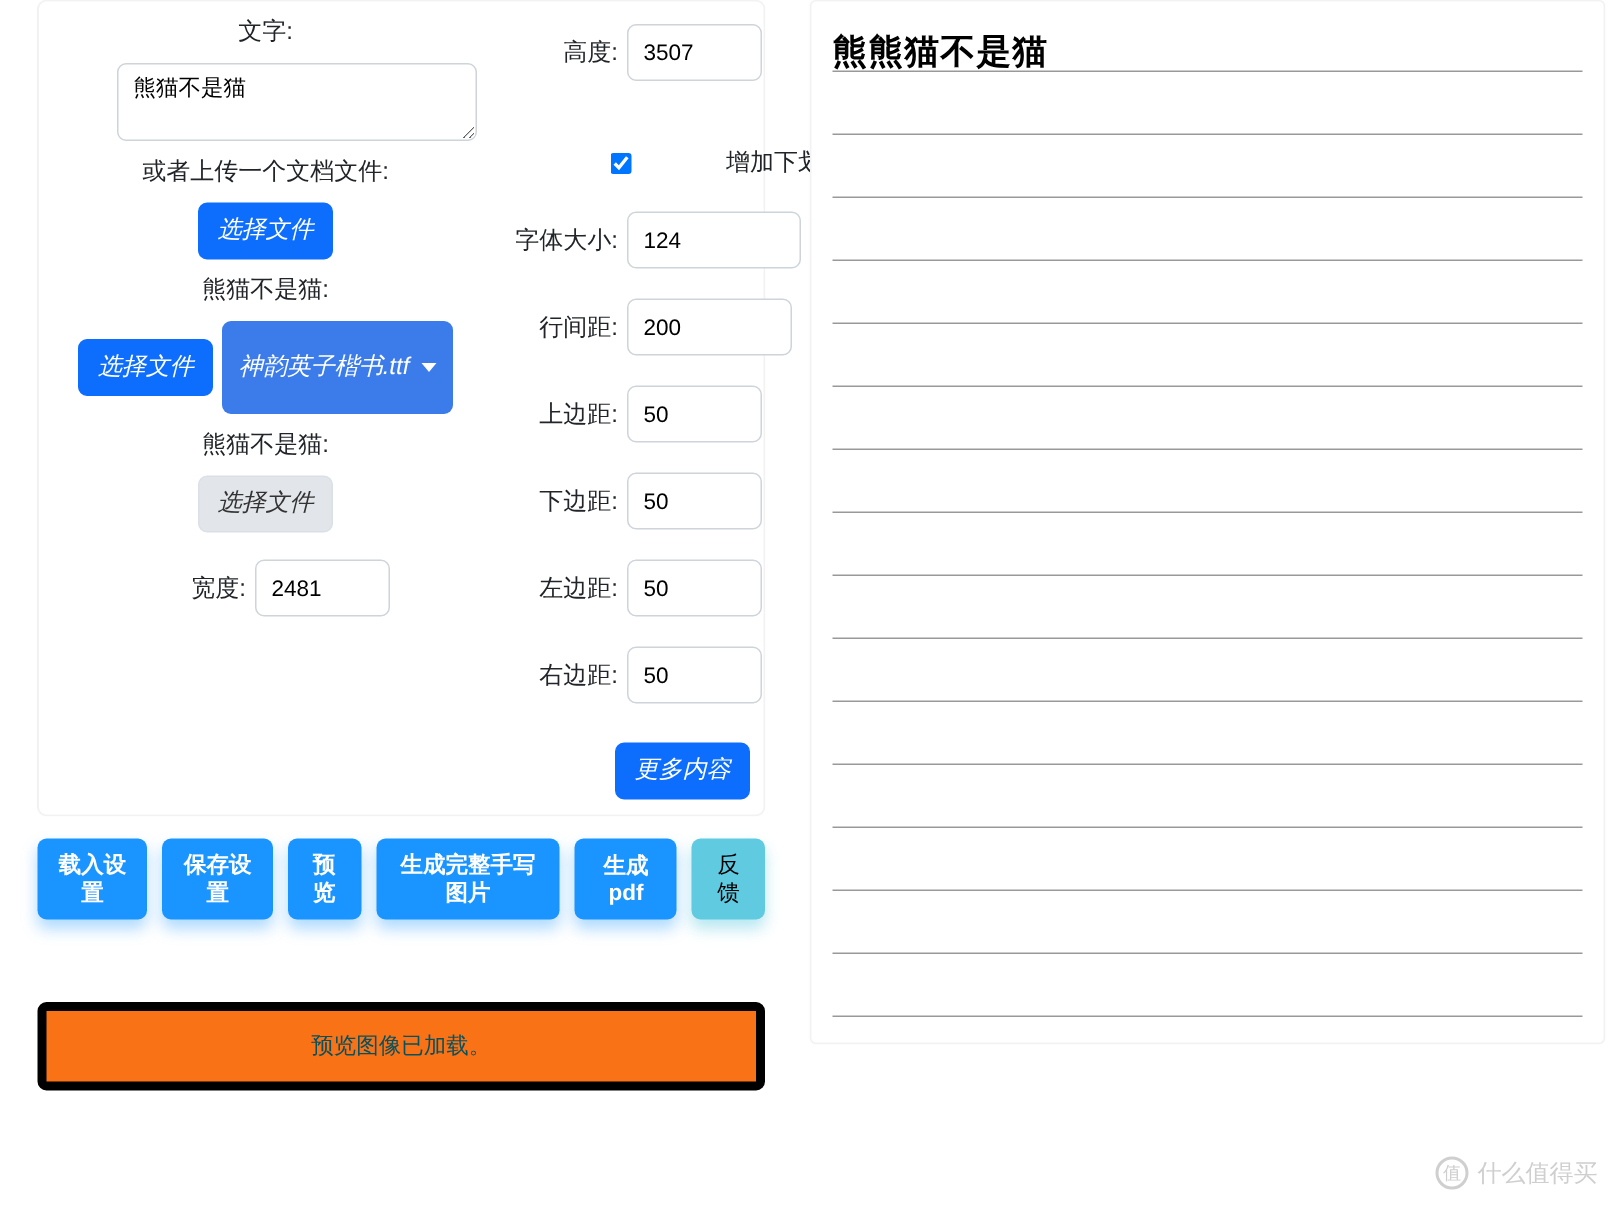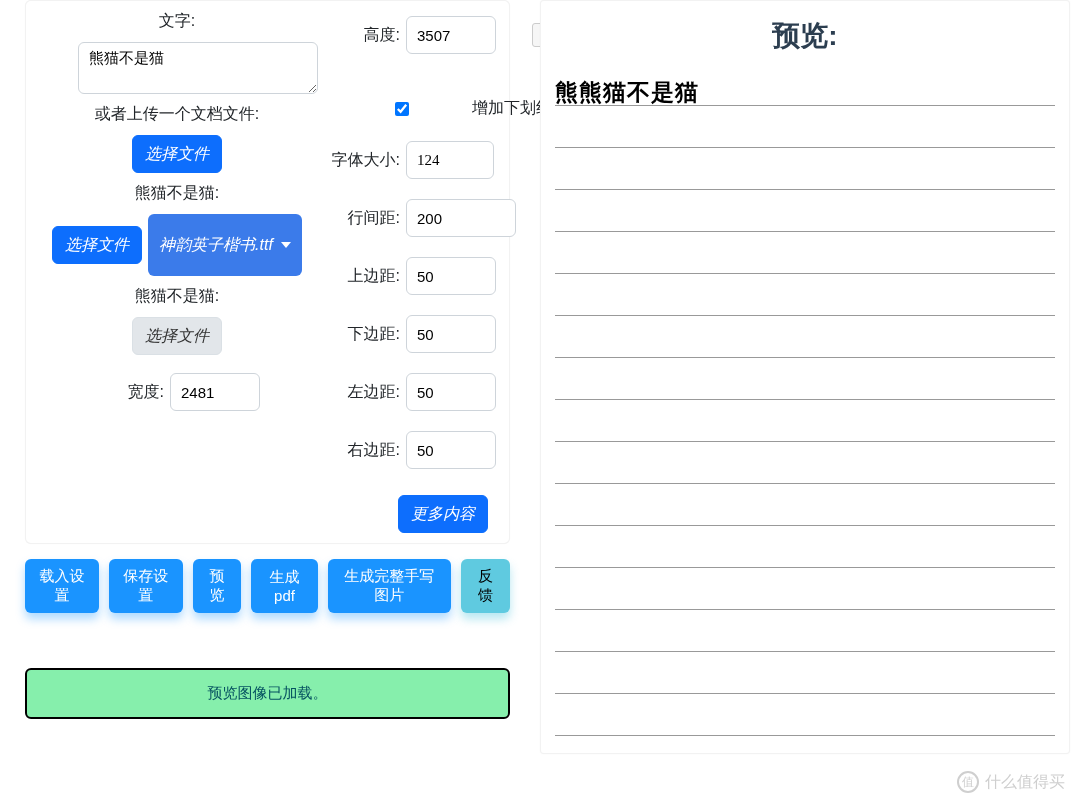--- a/index.html
+++ b/index.html
@@ -29,21 +29,21 @@
   .card {
     background: #fff;
     border-radius: 6px;
     border: 1px solid rgba(0,0,0,0.05);
     box-shadow: 0 0 1px rgba(0,0,0,0.05);
     padding: 10px;
     margin-bottom: 5px;
   }
   .card-row {
     display: flex;
-    gap: 12px;
+    gap: 24px;
   }
   .card-col {
     flex: 1;
     display: flex;
     flex-direction: column;
     align-items: center;
     gap: 10px;
   }
   .label {
     color: #212529;
@@ -148,42 +148,42 @@
   .action-row {
     display: flex;
     gap: 10px;
     justify-content: center;
     margin-top: 15px;
     margin-bottom: 25px;
   }
   .btn-blue {
     background: #1a94ff;
     color: #fff;
-    font-weight: 400;
+    font-weight: 700;
     box-shadow: 0 6px 10px rgba(26,148,255,0.35);
     border-radius: 6px;
     padding: 8px 12px;
     font-size: 15px;
     cursor: pointer;
     border: none;
   }
   .btn-teal {
     background: #5fcae0;
     color: #000;
     font-weight: 400;
     box-shadow: 0 6px 10px rgba(95,202,224,0.45);
     border-radius: 6px;
     padding: 8px 12px;
     font-size: 15px;
     cursor: pointer;
     border: none;
   }
   .alert {
-    background: #86efac;
-    border: 2px solid #000000;
+    background: #f97316;
+    border: 6px solid #000000;
     color: #055160;
     border-radius: 6px;
     padding: 14px;
     text-align: center;
     margin-top: 55px;
     font-size: 15px;
   }
 
   
   .preview-card {
@@ -281,21 +281,21 @@
             <div class="hr-label">高度:</div>
             <input type="text" class="num-w" value="3507" style="">
             <div class="close-btn">×</div>
           </div>
           <div class="chk-row">
             <input type="checkbox" checked="" style="">
             <span>增加下划线</span>
           </div>
           <div class="hr-row">
             <div class="hr-label">字体大小:</div>
-            <input type="text" style="width: 88px; font-family: Liberation Serif, serif;" value="124">
+            <input type="text" style="width: 116px;" value="124">
           </div>
           <div class="hr-row">
             <div class="hr-label">行间距:</div>
             <input type="number" style="width: 110px;" value="200">
           </div>
           <div class="hr-row">
             <div class="hr-label">上边距:</div>
             <input type="text" class="num-w" value="50" style="">
           </div>
           <div class="hr-row">
@@ -314,32 +314,31 @@
             <button class="btn btn-primary">更多内容</button>
           </div>
         </div>
       </div>
     </div>
 
     <div class="action-row">
       <button class="btn-blue">载入设置</button>
       <button class="btn-blue">保存设置</button>
       <button class="btn-blue">预览</button>
+      <button class="btn-blue">生成完整手写图片</button>
       <button class="btn-blue">生成pdf</button>
-      <button class="btn-blue">生成完整手写图片</button>
       <button class="btn-teal">反馈</button>
     </div>
 
     <div class="alert">预览图像已加载。</div>
 
   </div>
 
   <div class="right-pane">
     <div class="preview-card">
-      <h2 class="preview-title">预览:</h2>
       <div class="paper">
         <div class="text">熊熊猫不是猫</div>
         <div class="line" style="top:30px"></div>
         <div class="line" style="top:72px"></div>
         <div class="line" style="top:114px"></div>
         <div class="line" style="top:156px"></div>
         <div class="line" style="top:198px"></div>
         <div class="line" style="top:240px"></div>
         <div class="line" style="top:282px"></div>
         <div class="line" style="top:324px"></div>

